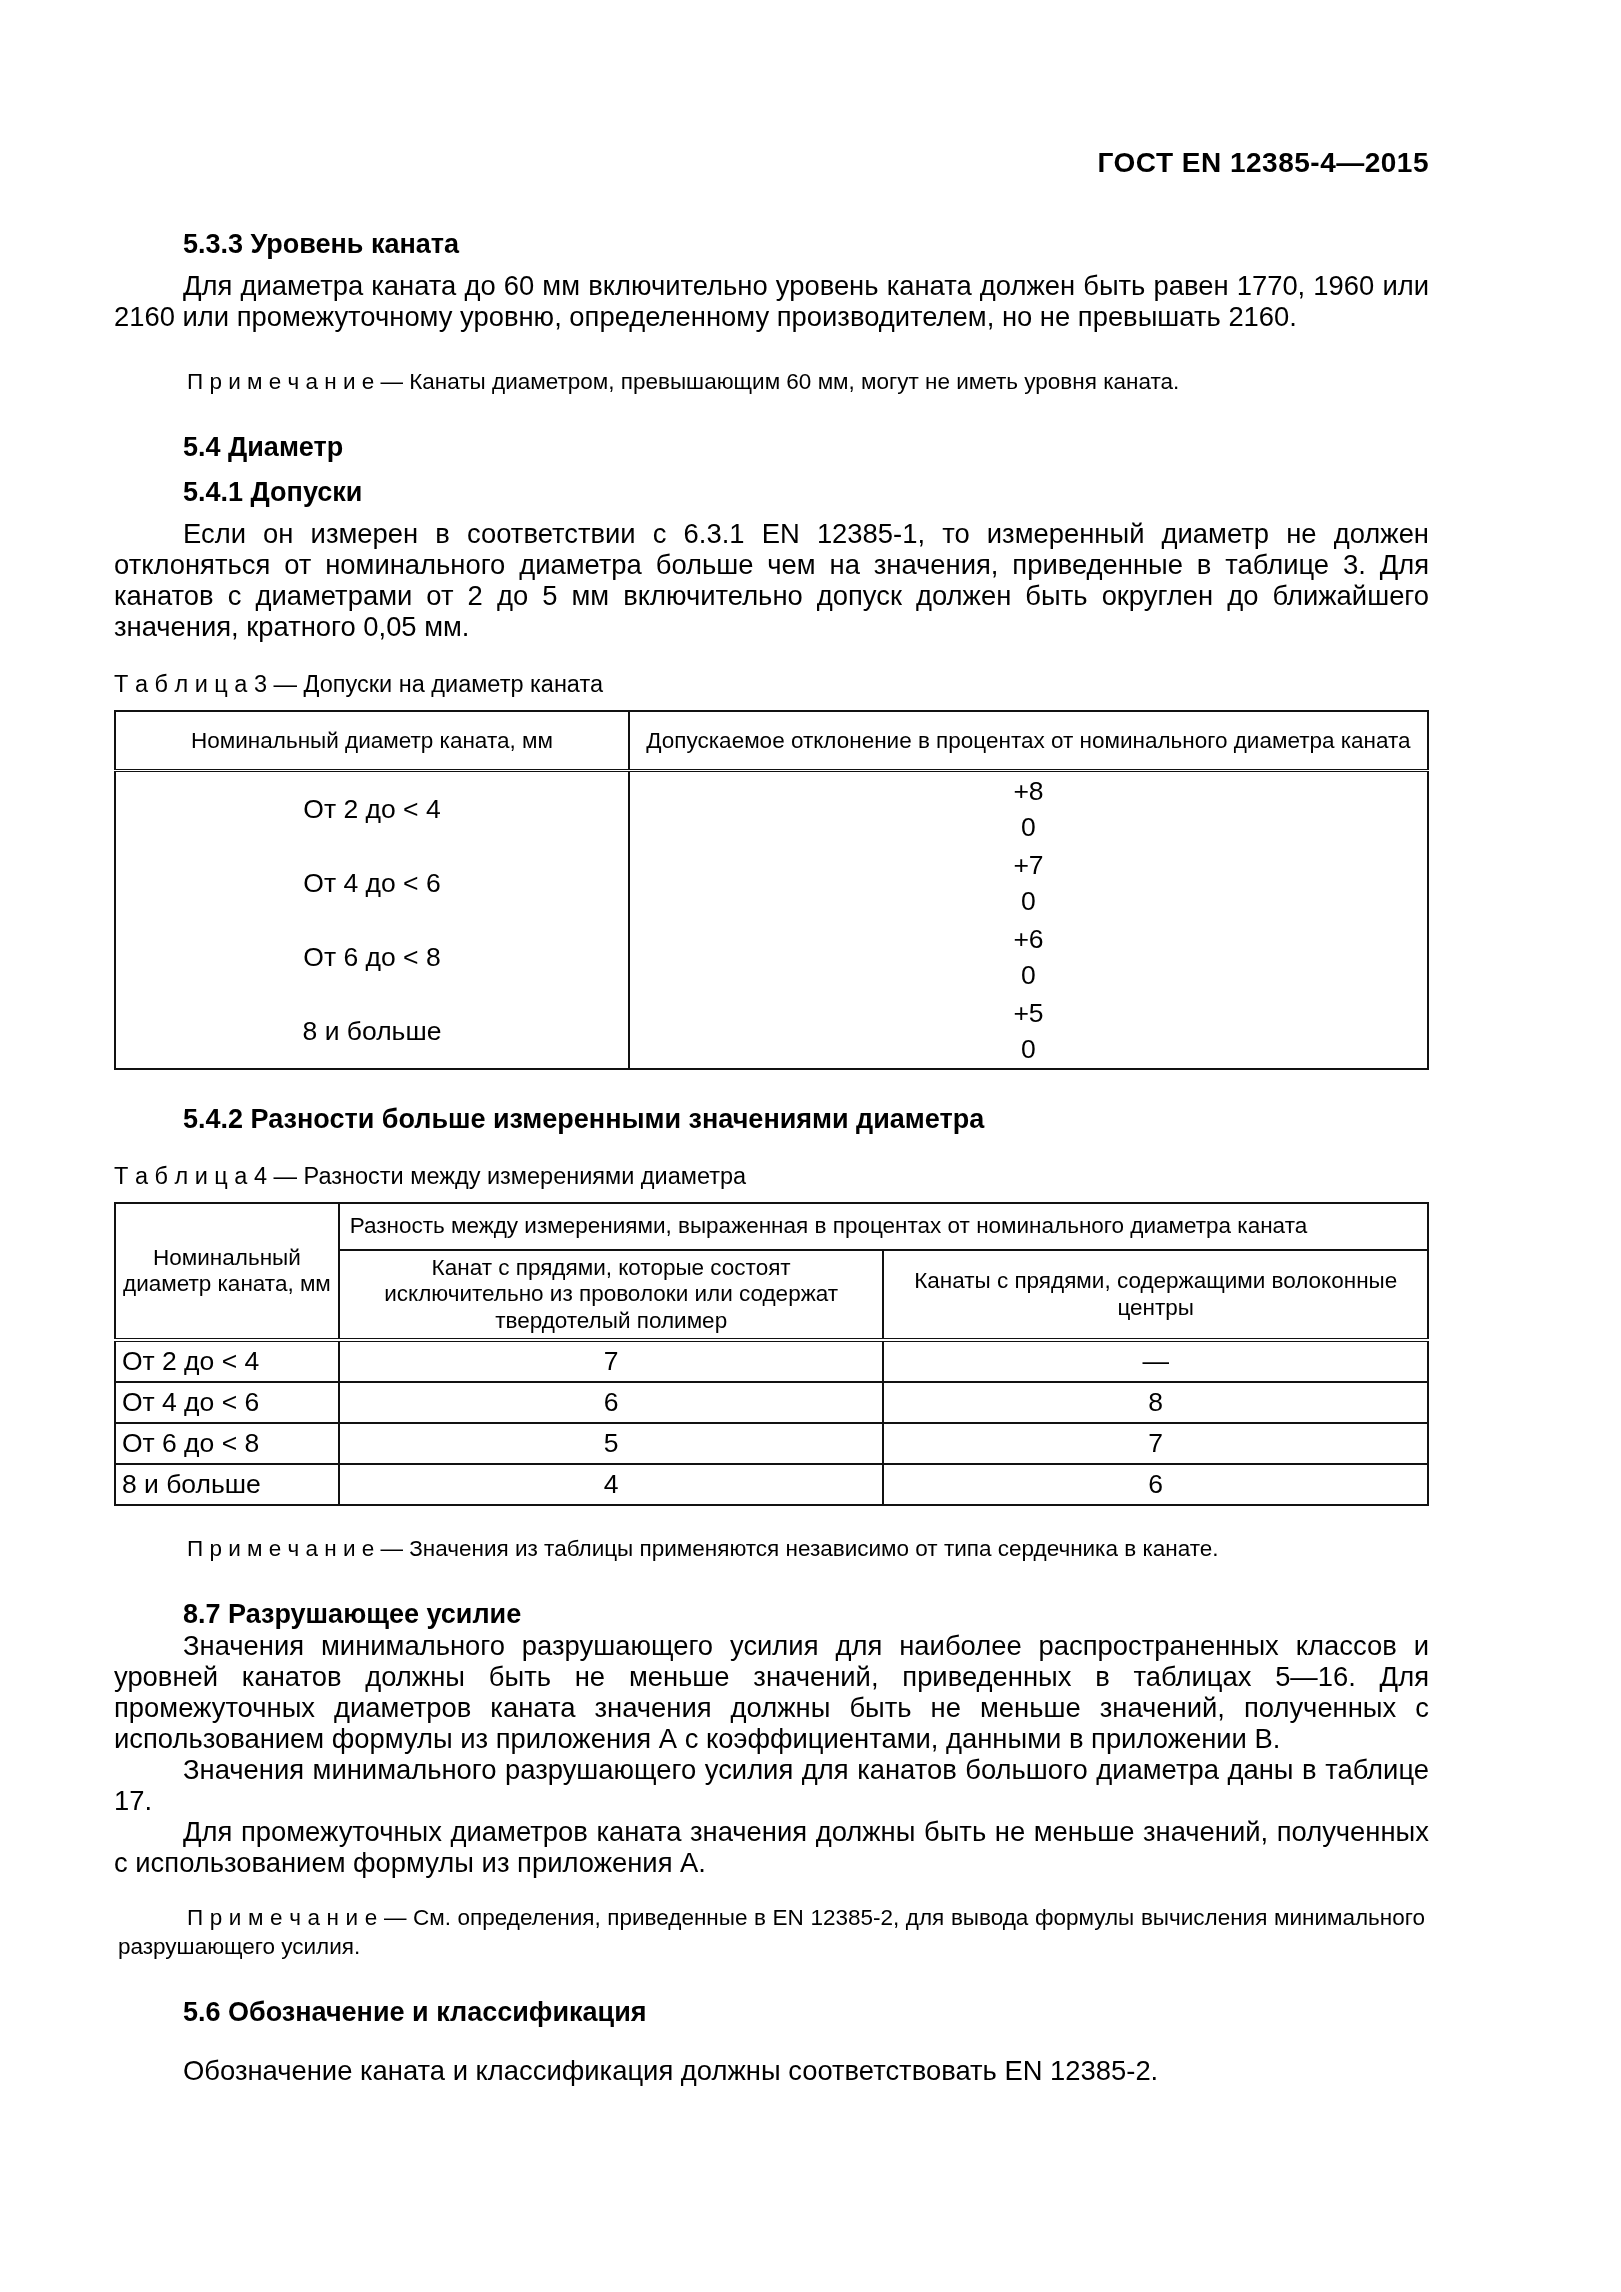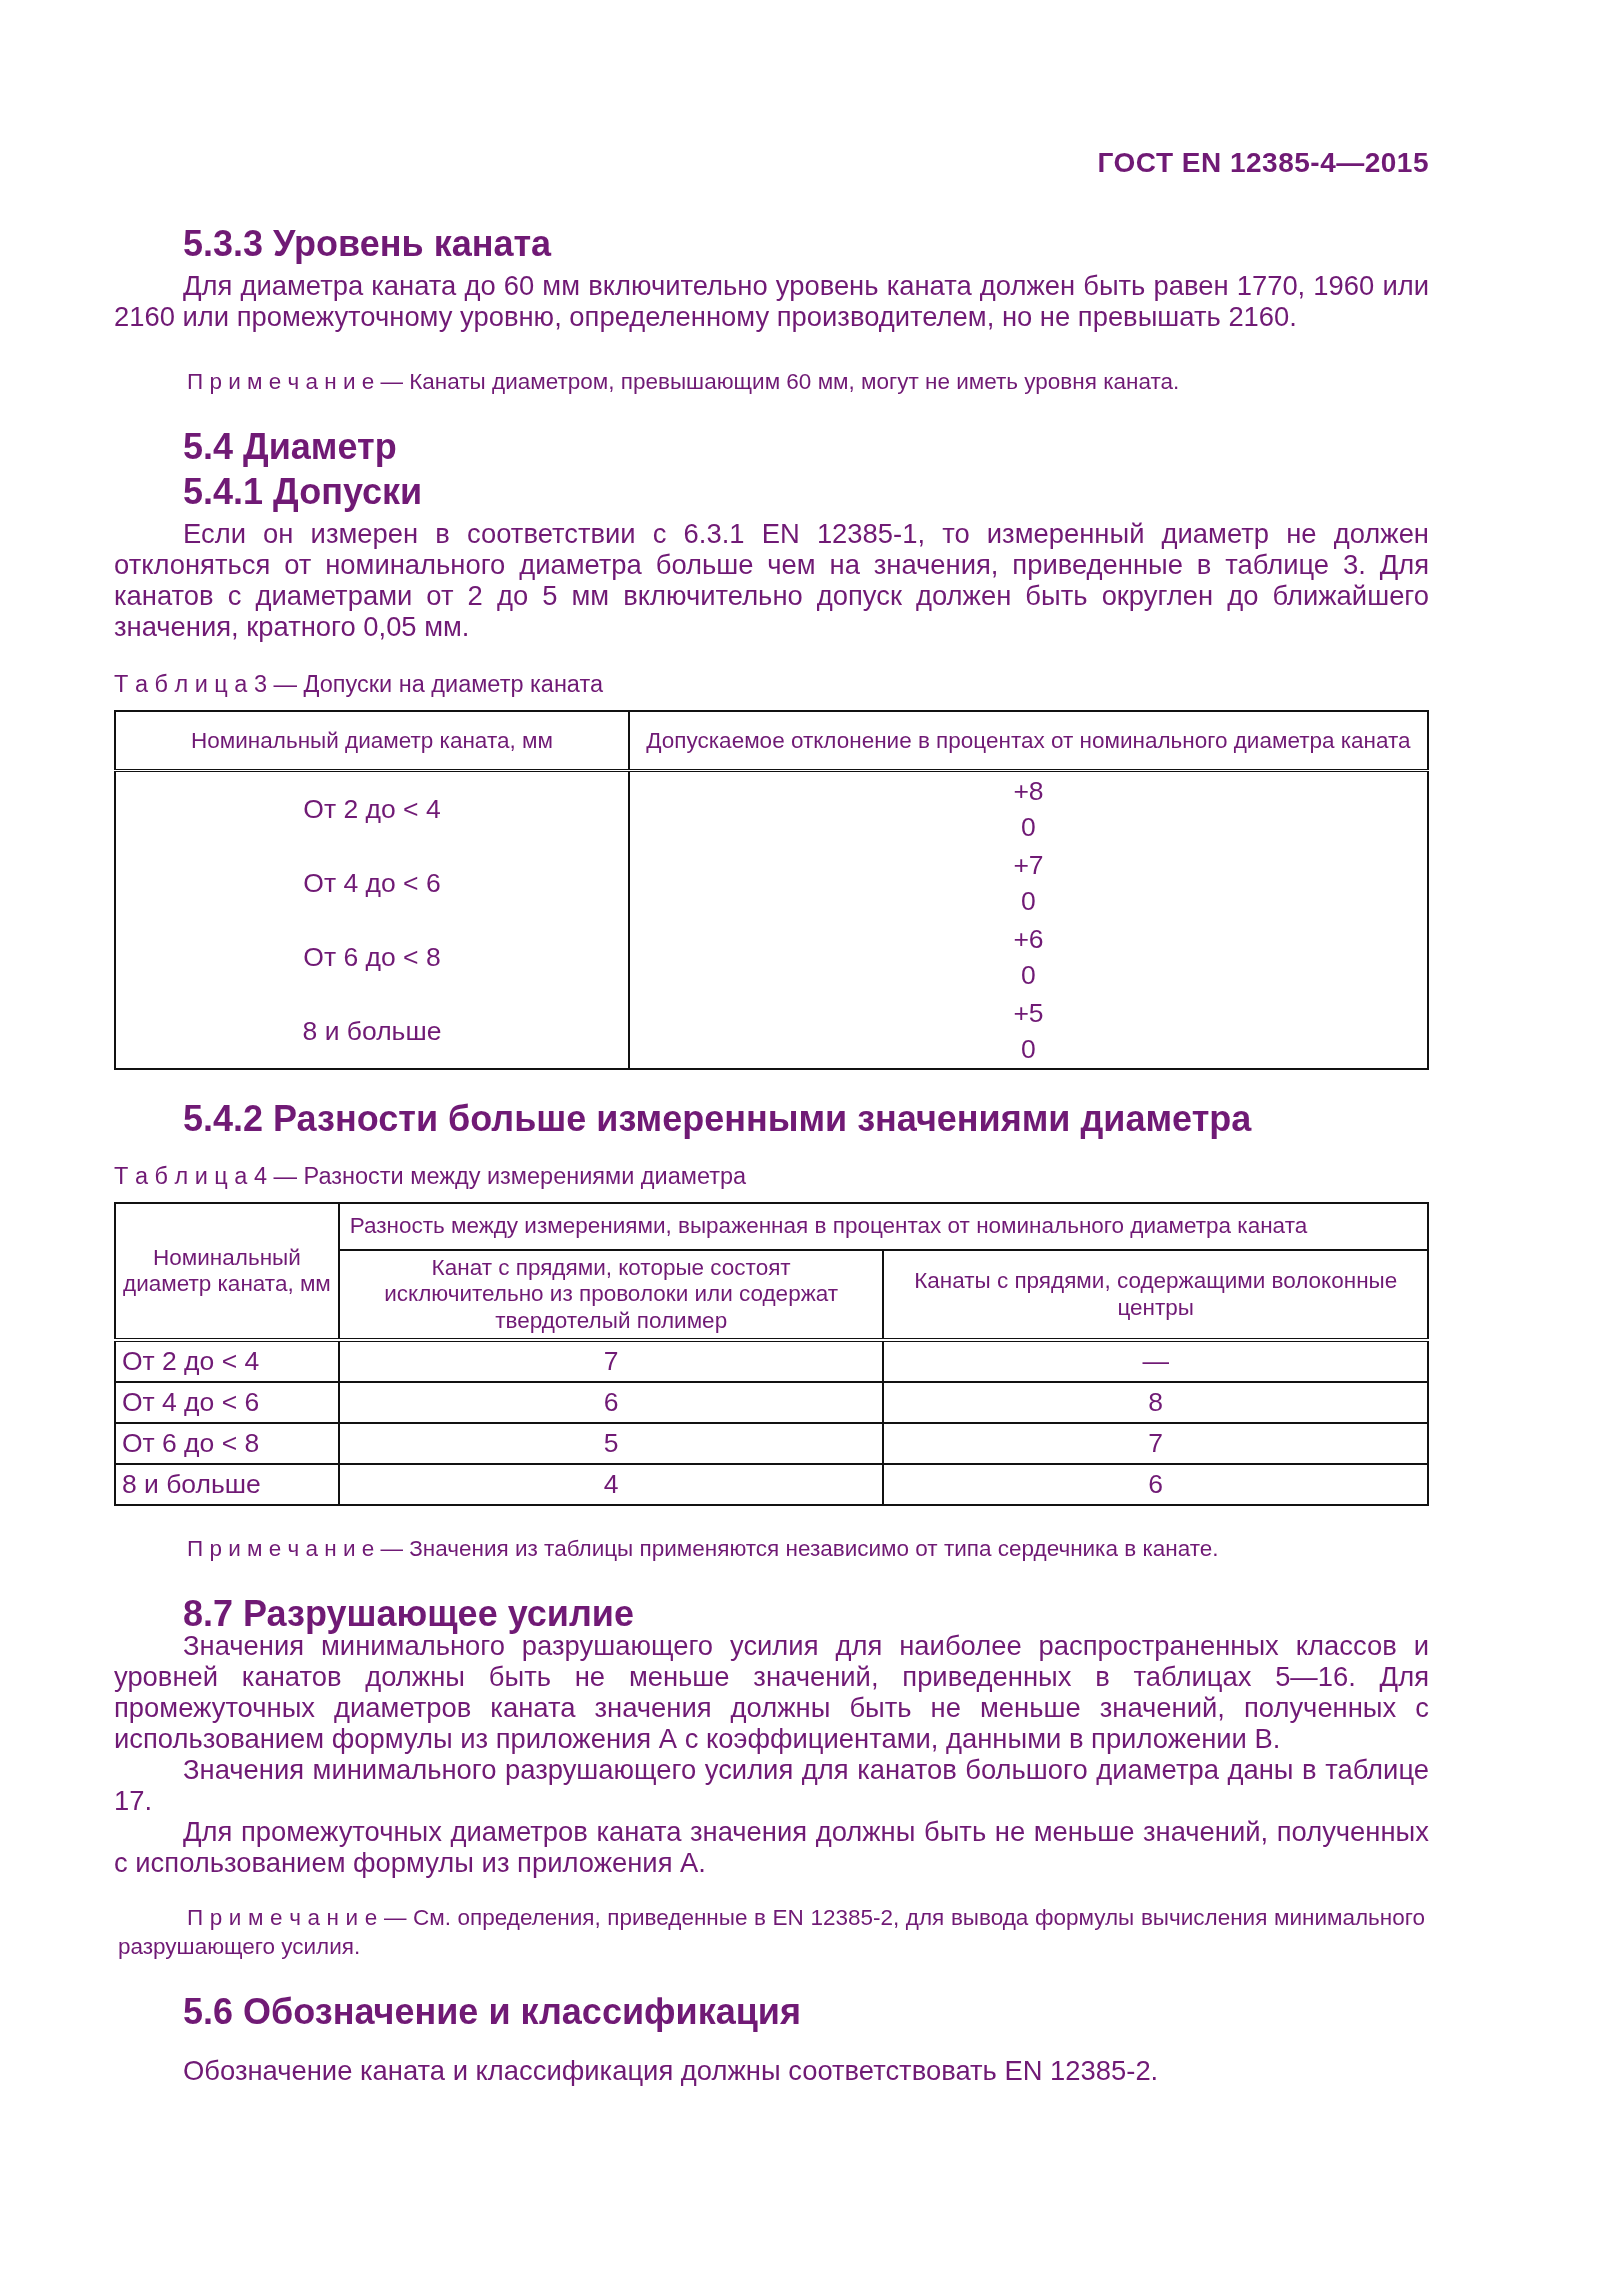--- a/index.html
+++ b/index.html
@@ -1,29 +1,29 @@
 <!DOCTYPE html>
 <html lang="ru"><head>
 <meta charset="utf-8">
 <style>
   html,body{margin:0;padding:0;background:#ffffff;}
   .page{
     position:relative;
     width:1621px;height:2293px;
-    background:#ffffff;color:#701a75;
+    background:#ffffff;color:#000000;
     font-family:"Liberation Sans","DejaVu Sans",sans-serif;
     box-sizing:border-box;
     padding:147px 192px 0 114px;
     overflow:hidden;
   }
   .doc-header{
     text-align:right;font-weight:bold;font-size:28px;line-height:32px;
     letter-spacing:0.5px;
   }
-  h2,h3{margin:0;padding:0;font-size:36px;line-height:32px;font-weight:bold;}
+  h2,h3{margin:0;padding:0;font-size:27px;line-height:32px;font-weight:bold;}
   .indent{padding-left:69px;}
   .para{
     margin:0;font-size:27.4px;line-height:31px;text-align:justify;
     text-indent:69px;
   }
   .note{
     margin:4px;font-size:22.5px;line-height:29px;text-align:justify;
     text-indent:69px;
   }
   .tbl-caption{

